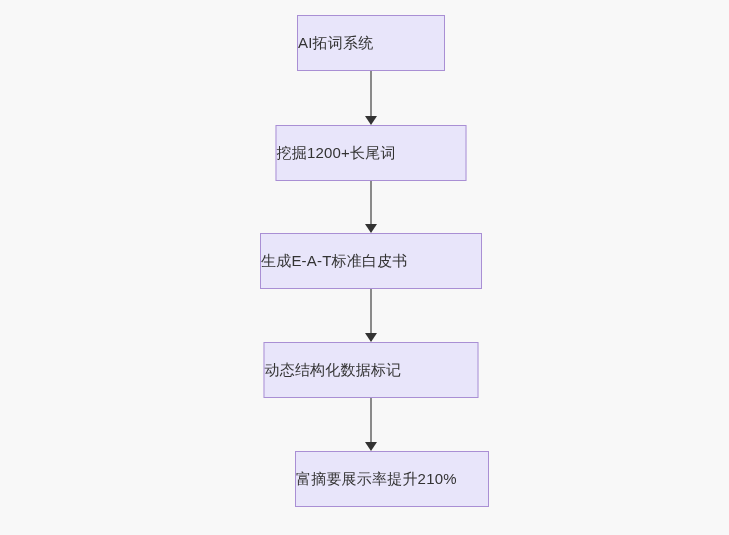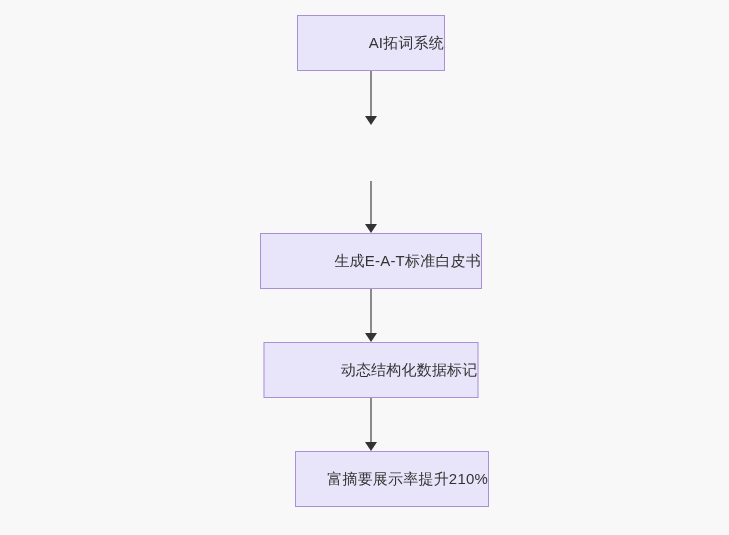--- a/index.html
+++ b/index.html
@@ -20,21 +20,21 @@
     height: 535px;
   }
 
   .node {
     position: absolute;
     box-sizing: border-box;
     background: #e8e5fa;
     border: 1.6px solid #a98fd4;
     display: flex;
     align-items: center;
-    justify-content: flex-end;
+    justify-content: flex-start;
     transform: translateX(-50%);
   }
 
   .node-label {
     color: #333333;
     font-size: 15px;
     line-height: 1.2;
     letter-spacing: 0.2px;
     white-space: nowrap;
     text-align: center;
@@ -89,20 +89,23 @@
 
   <div class="edge" style="left:371px; top:398px; width:20px; height:53px;">
     <div class="edge-line" style="height:44px;"></div>
     <div class="edge-arrowhead"></div>
   </div>
 
   <div class="node" style="left:371px; top:15px; width:148px; height:56px;">
     <span class="node-label">AI拓词系统</span>
   </div>
 
+  <div class="node" style="left:371px; top:125px; width:191px; height:56px;">
+    <span class="node-label">挖掘1200+长尾词</span>
+  </div>
 
   <div class="node" style="left:371px; top:342px; width:215px; height:56px;">
     <span class="node-label">动态结构化数据标记</span>
   </div>
 
   <div class="node" style="left:371px; top:233px; width:222px; height:56px;">
     <span class="node-label">生成E-A-T标准白皮书</span>
   </div>
 
   <div class="node" style="left:392px; top:451px; width:194px; height:56px;">

